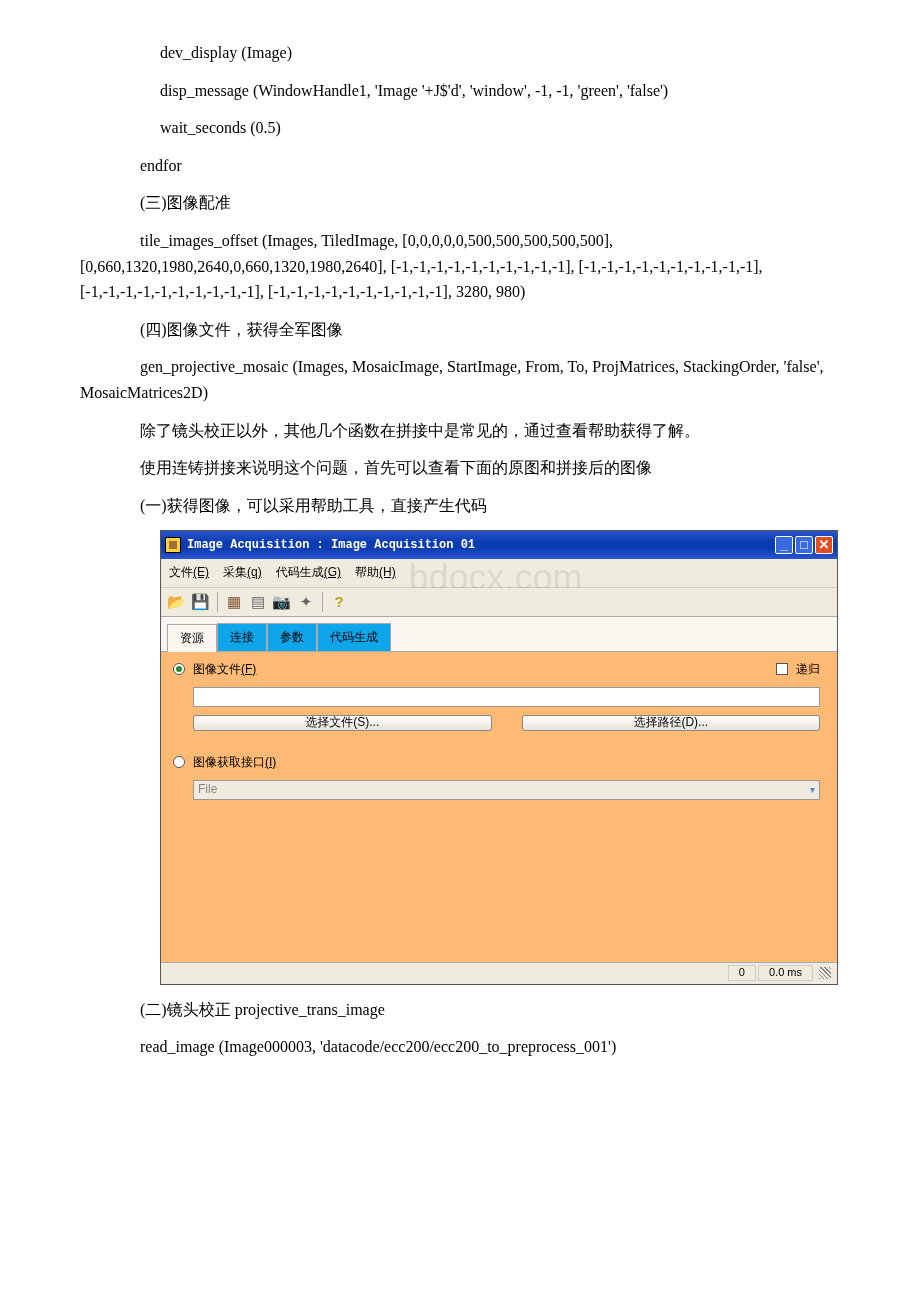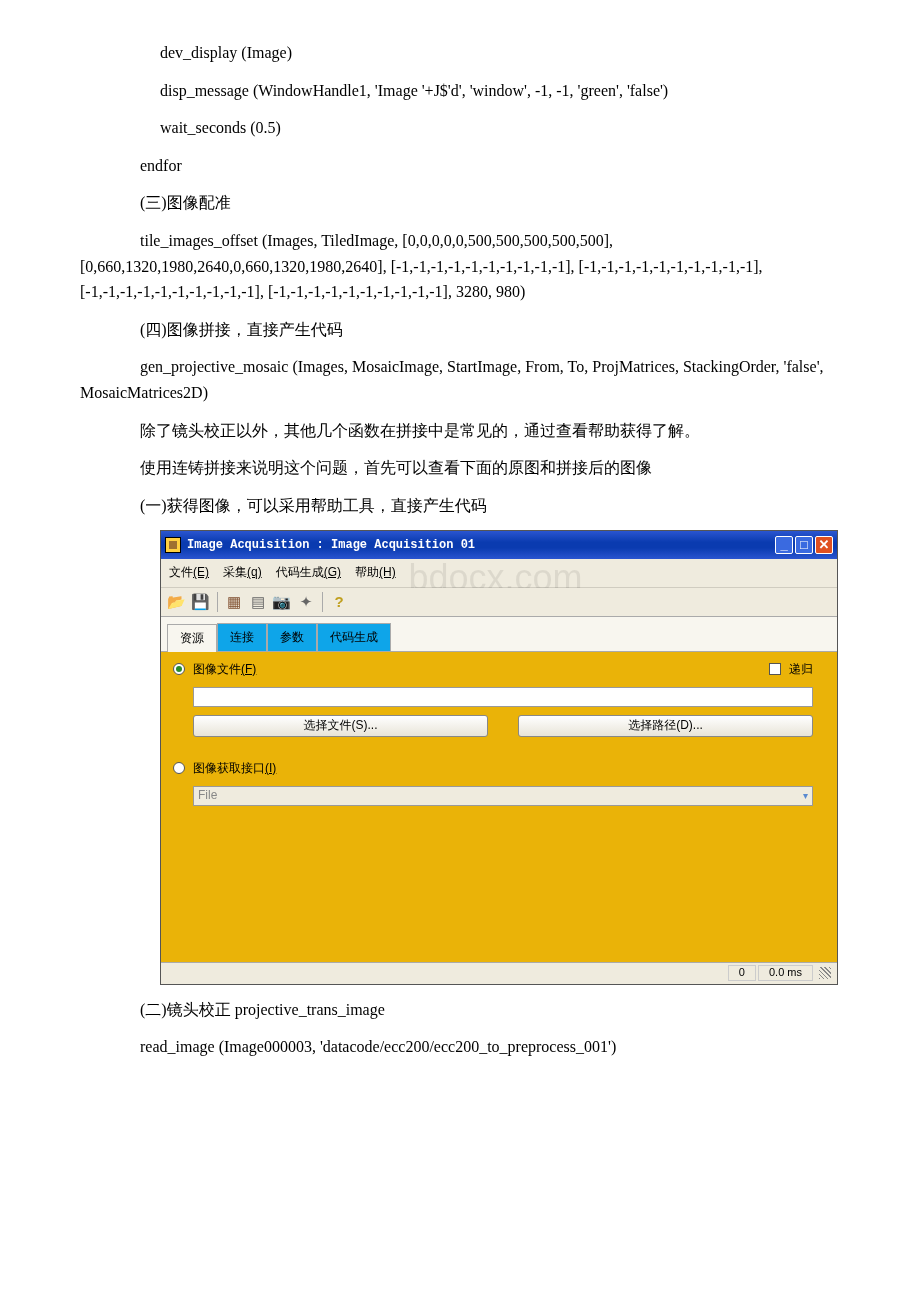--- a/index.html
+++ b/index.html
@@ -122,22 +122,22 @@
       background: #0ea5e9;
       cursor: pointer;
       margin-right: 0px;
     }
     .tab.active {
       background: #f8f6ef;
       position: relative;
       top: 1px;
     }
     .content {
-      background: #eab308;
-      padding: 8px 24px 12px 12px;
+      background: #fdba74;
+      padding: 8px 17px 12px 12px;
       min-height: 310px;
     }
     .form-row {
       display: flex;
       align-items: center;
       margin-bottom: 8px;
       gap: 8px;
     }
     .radio {
       width: 12px; height: 12px;
@@ -162,21 +162,21 @@
     .text-input {
       border: 1px solid #999;
       background: #fff;
       height: 20px;
       padding: 0 4px;
       font-size: 12px;
     }
     .win-button {
       border: 1px solid #888;
       background: linear-gradient(to bottom, #fff, #e8e4d8);
-      height: 22px;
+      height: 16px;
       display: flex; align-items: center; justify-content: center;
       border-radius: 3px;
       cursor: pointer;
       font-size: 12px;
     }
     .select {
       display: flex; align-items: center;
       border: 1px solid #999;
       background: #fff;
       height: 20px;
@@ -213,21 +213,21 @@
   </style>
 </head>
 <body>
 
 <div class="para indent2">dev_display (Image)</div>
 <div class="para indent2">disp_message (WindowHandle1, 'Image '+J$'d', 'window', -1, -1, 'green', 'false')</div>
 <div class="para indent2">wait_seconds (0.5)</div>
 <div class="para indent1">endfor</div>
 <div class="para indent1">(三)图像配准</div>
 <div class="para"><span style="padding-left:60px">tile_images_offset (Images, TiledImage, [0,0,0,0,0,500,500,500,500,500], [0,660,1320,1980,2640,0,660,1320,1980,2640], [-1,-1,-1,-1,-1,-1,-1,-1,-1,-1], [-1,-1,-1,-1,-1,-1,-1,-1,-1,-1], [-1,-1,-1,-1,-1,-1,-1,-1,-1,-1], [-1,-1,-1,-1,-1,-1,-1,-1,-1,-1], 3280, 980)</span></div>
-<div class="para indent1">(四)图像拼接，直接产生代码</div>
+<div class="para indent1">(四)图像文件，获得全军图像</div>
 <div class="para"><span style="padding-left:60px">gen_projective_mosaic (Images, MosaicImage, StartImage, From, To, ProjMatrices, StackingOrder, 'false', MosaicMatrices2D)</span></div>
 <div class="para indent1">除了镜头校正以外，其他几个函数在拼接中是常见的，通过查看帮助获得了解。</div>
 <div class="para indent1">使用连铸拼接来说明这个问题，首先可以查看下面的原图和拼接后的图像</div>
 <div class="para indent1">(一)获得图像，可以采用帮助工具，直接产生代码</div>
 
 <div class="window">
 
   <div class="titlebar">
     <div class="title-icon">
       <svg width="10" height="10" viewBox="0 0 10 10">

